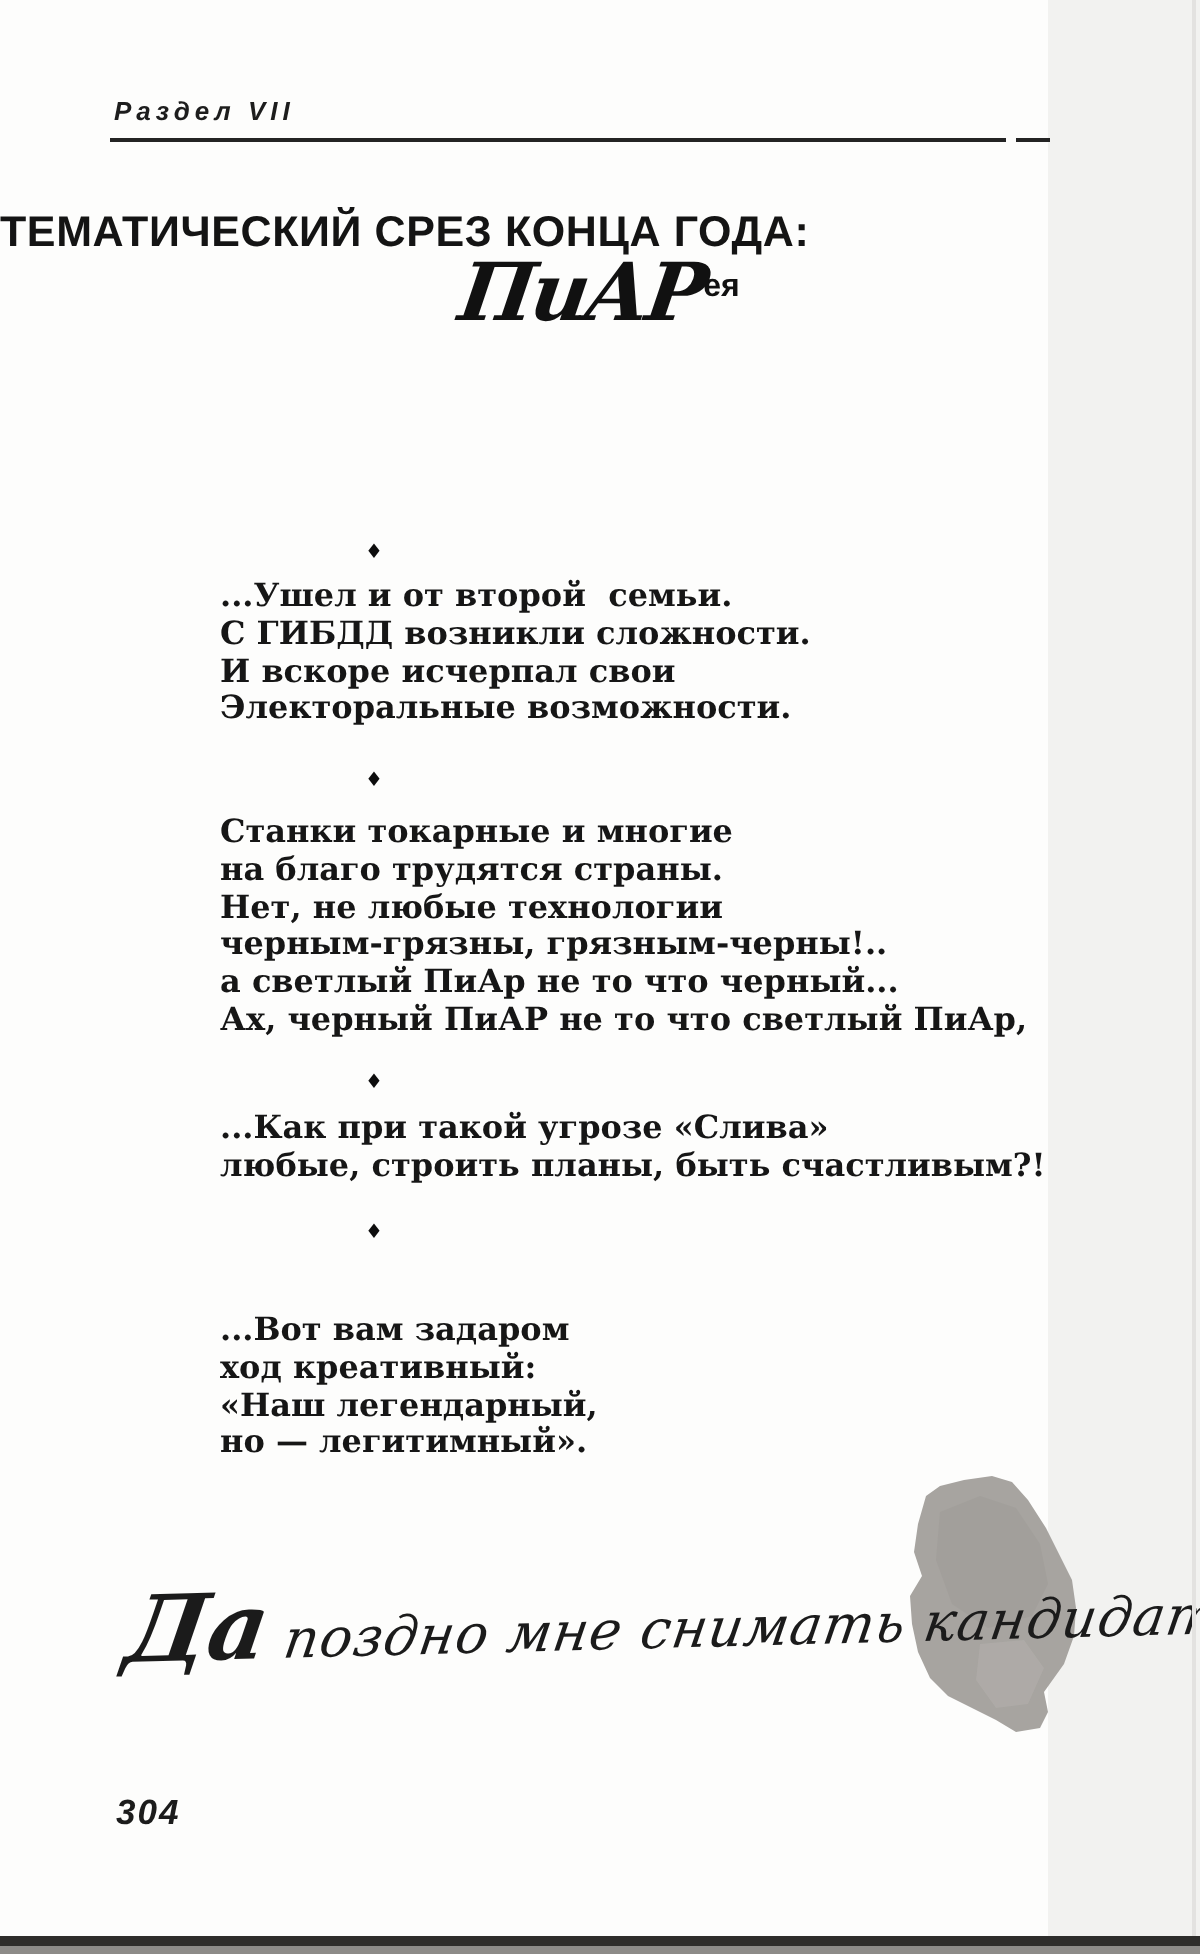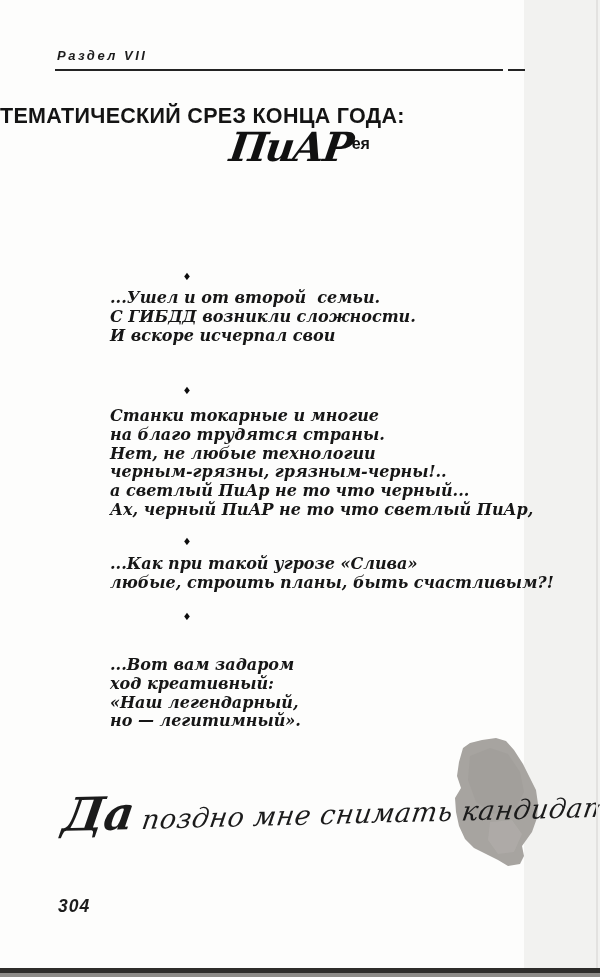--- a/index.html
+++ b/index.html
@@ -61,21 +61,21 @@
     position:absolute;left:181px;width:12px;height:10px;
     font-size:10px;line-height:10px;color:#0d0d0d;
     text-align:center;
   }
   .stanza{
     position:absolute;left:110px;
     font-family:"DejaVu Serif", serif;
     font-weight:600;font-size:16px;line-height:18.8px;
     color:#161616;
   }
-  .stanza .line{white-space:pre;font-style:italic;}
+  .stanza .line{white-space:pre;}
   
   .stain{
     position:absolute;left:450px;top:736px;width:96px;height:132px;
   }
   
   .handwriting{
     position:absolute;left:60px;top:792px;width:490px;
     font-family:"DejaVu Serif", serif;
     font-style:italic;
     color:#1b1b1b;
@@ -121,20 +121,21 @@
 
   <div class="bullet" style="top:272px">♦</div>
   <div class="bullet" style="top:386px">♦</div>
   <div class="bullet" style="top:537px">♦</div>
   <div class="bullet" style="top:612px">♦</div>
 
   <div class="stanza" style="top:289px">
     <div class="line">...Ушел и от второй  семьи.</div>
     <div class="line">С ГИБДД возникли сложности.</div>
     <div class="line">И вскоре исчерпал свои</div>
+    <div class="line">Электоральные возможности.</div>
   </div>
 
   <div class="stanza" style="top:407px">
     <div class="line">Станки токарные и многие</div>
     <div class="line">на благо трудятся страны.</div>
     <div class="line">Нет, не любые технологии</div>
     <div class="line">черным-грязны, грязным-черны!..</div>
     <div class="line">а светлый ПиАр не то что черный...</div>
     <div class="line">Ах, черный ПиАР не то что светлый ПиАр,</div>
   </div>

